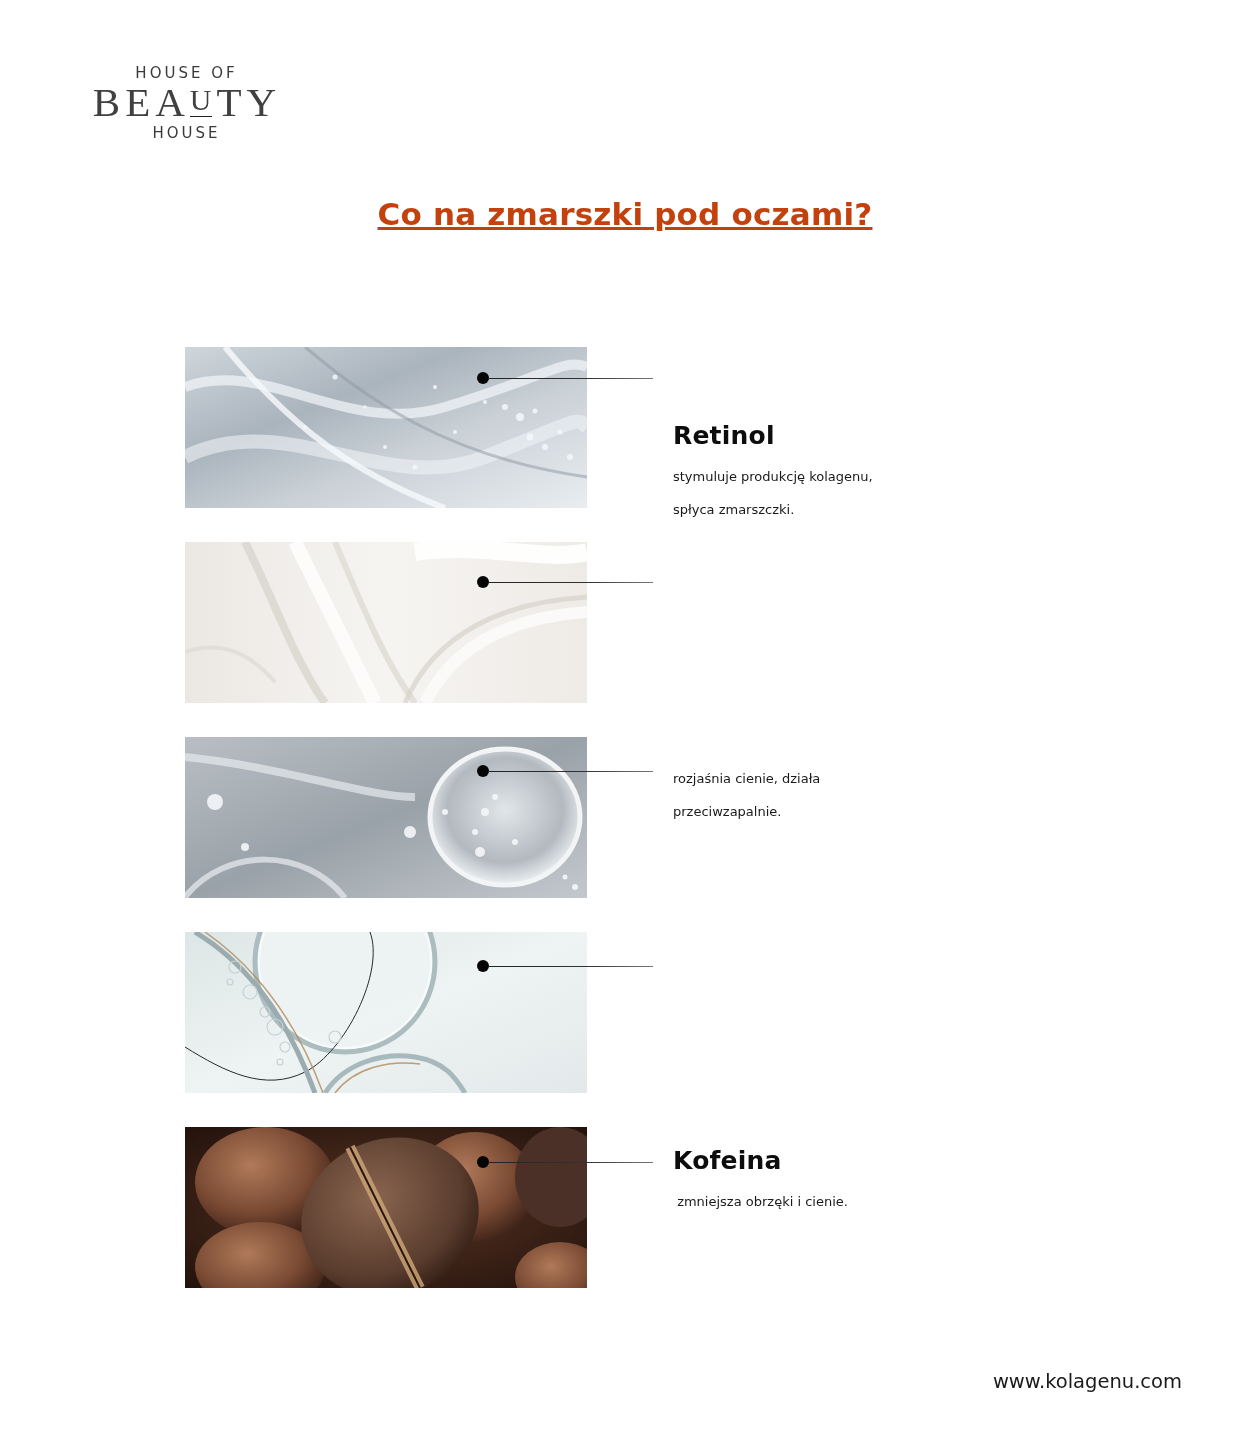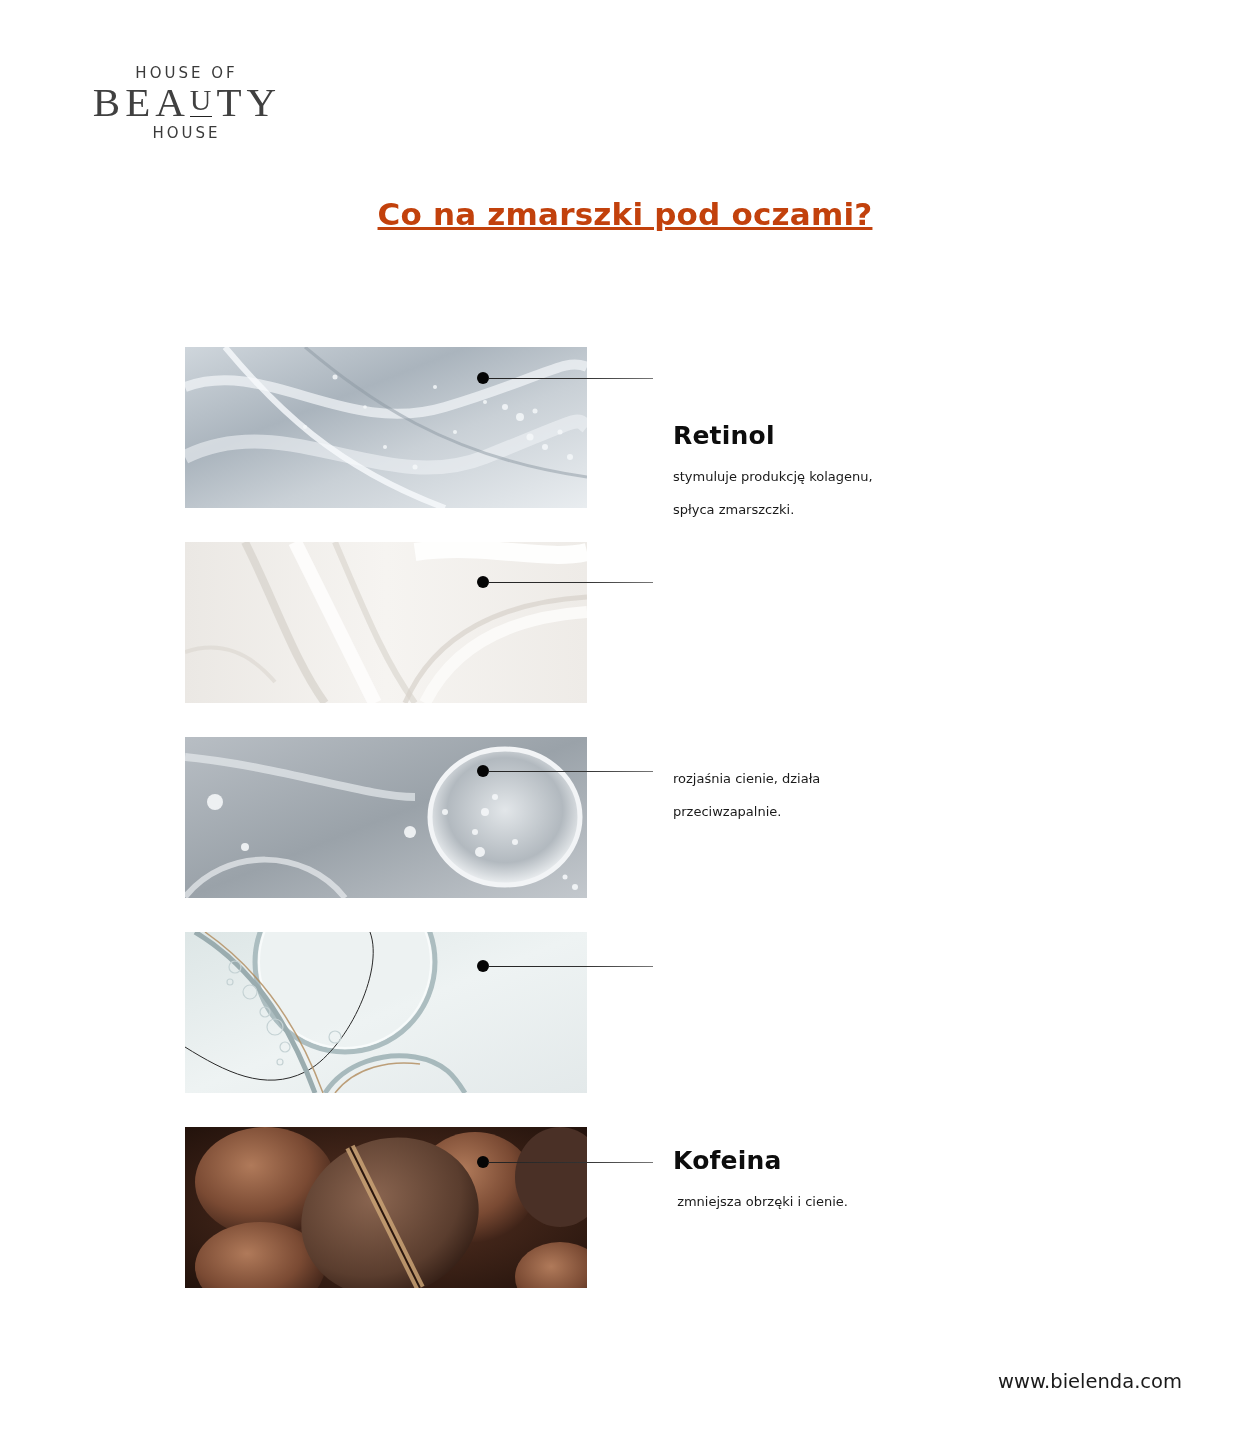--- a/index.html
+++ b/index.html
@@ -331,13 +331,13 @@
     </svg>
   </div>
   <div class="connector-dot" style="top:29px;"></div>
   <div class="connector-line" style="top:35px;"></div>
   <div class="ingredient-text" style="top:18px;">
     <div class="ingredient-name">Kofeina</div>
     <div class="ingredient-desc" style="white-space:pre;"> zmniejsza obrzęki i cienie.</div>
   </div>
 </div>
 
-<div class="footer-url">www.bielenda.com</div>
+<div class="footer-url">www.kolagenu.com</div>
 
 </body></html>

